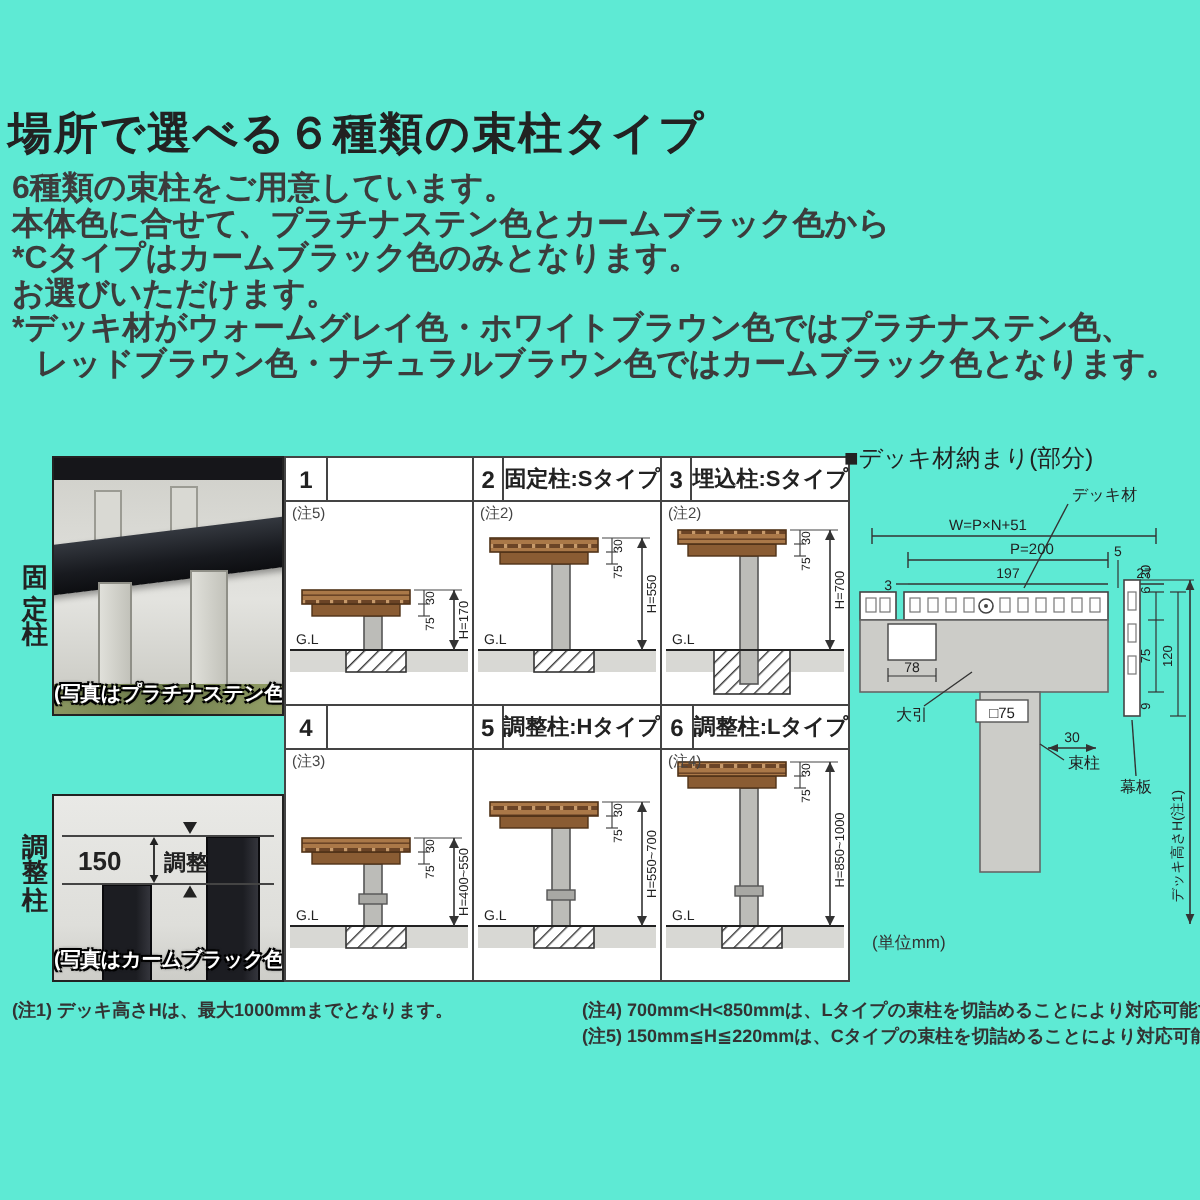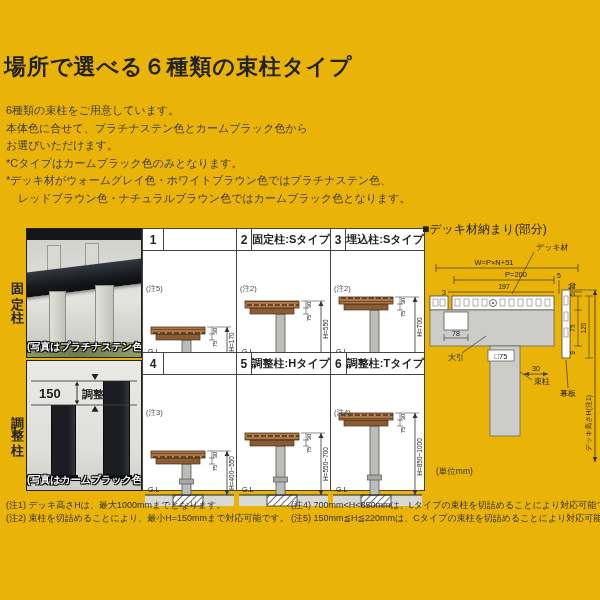--- a/index.html
+++ b/index.html
@@ -1,21 +1,21 @@
 <!DOCTYPE html>
 <html><head>
 <meta charset="utf-8">
 <style>
   html,body{margin:0;padding:0;background:#fff;}
-  #page{position:relative;width:600px;height:600px;background:#eab308;overflow:hidden;
+  #page{position:relative;width:600px;height:600px;background:#5eead4;overflow:hidden;
         font-family:"Liberation Sans","DejaVu Sans",sans-serif;color:#333;}
   
   .title{position:absolute;left:4px;top:52px;font-family:"Liberation Serif","DejaVu Serif",serif;
          font-size:22px;font-weight:600;color:#222;letter-spacing:1px;white-space:nowrap;}
-  .intro{position:absolute;left:6px;top:102px;font-size:11px;font-weight:normal;color:#3c3c3c;line-height:17.5px;}
+  .intro{position:absolute;left:6px;top:86px;font-size:16px;font-weight:bold;color:#3c3c3c;line-height:17.5px;}
   .intro-line{white-space:nowrap;}
   .intro-line:nth-child(6){padding-left:12px;}
   
   .photo-block{position:absolute;left:8px;width:134px;}
   .pb1{top:228px;height:130px;}
   .pb2{top:360px;height:131px;}
   .side-label{position:absolute;left:0;top:0;width:18px;height:100%;writing-mode:vertical-rl;
               text-orientation:upright;font-size:13px;font-weight:bold;color:#222;
               letter-spacing:14px;display:flex;align-items:center;justify-content:center;}
   .photo{position:absolute;left:18px;top:0;right:0;bottom:0;border:1px solid #222;overflow:hidden;}
@@ -24,45 +24,45 @@
   .p1-backpost{position:absolute;top:16px;width:12px;height:42px;background:#d9d9d3;border:1px solid #9b9b93;}
   .p1-beam{position:absolute;left:-12%;top:36px;width:132%;height:25px;
            background:linear-gradient(180deg,#34383f 0%,#181a1f 60%,#0d0e11 100%);
            transform:rotate(-7deg);box-shadow:0 2px 3px rgba(0,0,0,.35);}
   .p1-post{position:absolute;background:linear-gradient(90deg,#e0e0da,#c2c2ba);border:1px solid #8f8f87;}
   .p1-grass{position:absolute;left:0;right:0;bottom:0;height:15px;
             background:linear-gradient(90deg,#8a9660 0%,#6e7c4c 45%,#95a068 100%);}
   .caption{position:absolute;left:0;right:0;bottom:3px;text-align:center;font-size:10px;font-weight:bold;
            color:#fff;text-shadow:1px 1px 0 #000,-1px 1px 0 #000,1px -1px 0 #000,-1px -1px 0 #000,0 0 2px #000;
            white-space:nowrap;}
-  .photo2{background:linear-gradient(180deg,#e9e9e6 0%,#dededa 70%,#cdcdc8 100%);}
+  .photo2{background:linear-gradient(180deg,#e9e9e6 0%,#dededa 70%,#cdcdc8 100%);margin-top:37px;}
   .p2-post{position:absolute;background:linear-gradient(90deg,#1c1d22 70%,#34353c 100%);border:1px solid #0a0a0d;}
   .p2-base{position:absolute;background:#101116;}
   .anno-svg{position:absolute;left:0;top:10px;}
   
   .cell{position:absolute;width:95px;border:1px solid #444;background:#fff;box-sizing:border-box;}
   .row1{top:228px;height:125px;}
   .row2{top:352px;height:139px;}
   .c1,.c4{left:142px;} .c2,.c5{left:236px;} .c3,.c6{left:330px;}
   .cell-header{display:flex;height:21px;border-bottom:1px solid #444;align-items:stretch;}
   .cell-num{width:20px;border-right:1px solid #444;display:flex;align-items:center;justify-content:center;
             font-size:12px;font-weight:bold;color:#222;}
   .cell-title{flex:1;display:flex;align-items:center;justify-content:center;font-size:11px;font-weight:bold;
               color:#222;white-space:nowrap;}
-  .cell-body{position:relative;margin-top:32px;}
+  .cell-body{position:relative;}
   .cell-note{position:absolute;left:3px;top:1px;font-size:7.5px;color:#444;z-index:2;}
   .diag{display:block;}
   
   .detail-header{position:absolute;left:422px;top:221px;font-size:12px;font-weight:normal;color:#222;white-space:nowrap;}
   .detail-svg{position:absolute;left:428px;top:238px;}
   .unit{position:absolute;left:436px;top:466px;font-size:8.5px;color:#333;}
   
   .notes{position:absolute;top:499px;font-size:9px;color:#333;line-height:12.5px;}
   .notes-left{left:6px;} .notes-right{left:291px;}
-  .note-line{white-space:nowrap;}
+  .note-line{white-space:nowrap;font-weight:bold;}
   
   text{font-family:"Liberation Sans","DejaVu Sans",sans-serif;fill:#222;}
 </style>
 </head>
 <body>
 
 <div id="page">
 
   <svg width="0" height="0" style="position:absolute">
     <defs>
@@ -76,22 +76,22 @@
         <rect x="1" y="0" width="1.6" height="2" fill="#c79a6b"></rect>
         <rect x="0" y="4.2" width="7" height="0.8" fill="#6b4426"></rect>
       </pattern>
     </defs>
   </svg>
 
   <div class="title">場所で選べる６種類の束柱タイプ</div>
   <div class="intro">
     <div class="intro-line">6種類の束柱をご用意しています。</div>
     <div class="intro-line">本体色に合せて、プラチナステン色とカームブラック色から</div>
+    <div class="intro-line">*Cタイプはカームブラック色のみとなります。</div>
     <div class="intro-line">お選びいただけます。</div>
-    <div class="intro-line">*Cタイプはカームブラック色のみとなります。</div>
     <div class="intro-line">*デッキ材がウォームグレイ色・ホワイトブラウン色ではプラチナステン色、</div>
     <div class="intro-line">レッドブラウン色・ナチュラルブラウン色ではカームブラック色となります。</div>
   </div>
 
   <div class="photo-block pb1">
     <div class="side-label">固定柱</div>
     <div class="photo photo1">
       <div class="p1-top"></div>
       <div class="p1-backpost" style="left:20px;"></div>
       <div class="p1-backpost" style="left:58px;top:14px;"></div>
@@ -266,21 +266,21 @@
         <text transform="rotate(-90 74 43)" x="74" y="43" font-size="6" text-anchor="middle">75</text>
         <text transform="rotate(-90 91 57)" x="91" y="57" font-size="6.5" text-anchor="middle">H=550~700</text>
         <text x="5" y="85" font-size="7">G.L</text>
       </svg>
     </div>
   </div>
 
   <div class="cell row2 c6">
     <div class="cell-header">
       <div class="cell-num">6</div>
-      <div class="cell-title">調整柱:Tタイプ</div>
+      <div class="cell-title">調整柱:Lタイプ</div>
     </div>
     <div class="cell-body">
       <span class="cell-note">(注4)</span>
       <svg class="diag" width="93" height="113" viewBox="0 0 93 113">
         <rect x="2" y="88" width="89" height="11" fill="#d8d8d4"></rect>
         <rect x="30" y="88" width="30" height="11" fill="url(#hatch)" stroke="#333" stroke-width="0.8"></rect>
         <rect x="39" y="19" width="9" height="69" fill="#bcbcb8" stroke="#555" stroke-width="0.8"></rect>
         <rect x="36.5" y="68" width="14" height="5" fill="#a8a8a4" stroke="#555" stroke-width="0.7"></rect>
         <rect x="13" y="13" width="44" height="6" fill="#8a5c33" stroke="#503318" stroke-width="0.7"></rect>
         <rect x="8" y="6" width="54" height="7" fill="url(#deckTex)" stroke="#503318" stroke-width="0.8"></rect>
@@ -387,20 +387,19 @@
     <line x1="167" y1="52" x2="167" y2="224" stroke="#333" stroke-width="0.8"></line>
     <path d="M167 52 l2.2 5 h-4.4 z" fill="#333"></path>
       <path d="M167 224 l2.2 -5 h-4.4 z" fill="#333"></path>
     <line x1="142" y1="52" x2="169" y2="52" stroke="#333" stroke-width="0.6"></line>
     <text transform="rotate(-90 163 185)" x="163" y="185" font-size="7" text-anchor="middle">デッキ高さH(注1)</text>
   </svg>
   <div class="unit">(単位mm)</div>
 
   <div class="notes notes-left">
     <div class="note-line">(注1) デッキ高さHは、最大1000mmまでとなります。</div>
-    <div class="note-line">(注2) 束柱を切詰めることにより、最小H=150mmまで対応可能です。</div>
   </div>
   <div class="notes notes-right">
     <div class="note-line">(注4) 700mm&lt;H&lt;850mmは、Lタイプの束柱を切詰めることにより対応可能です。</div>
     <div class="note-line">(注5) 150mm≦H≦220mmは、Cタイプの束柱を切詰めることにより対応可能です。</div>
   </div>
 
 </div>
 
 </body></html>

